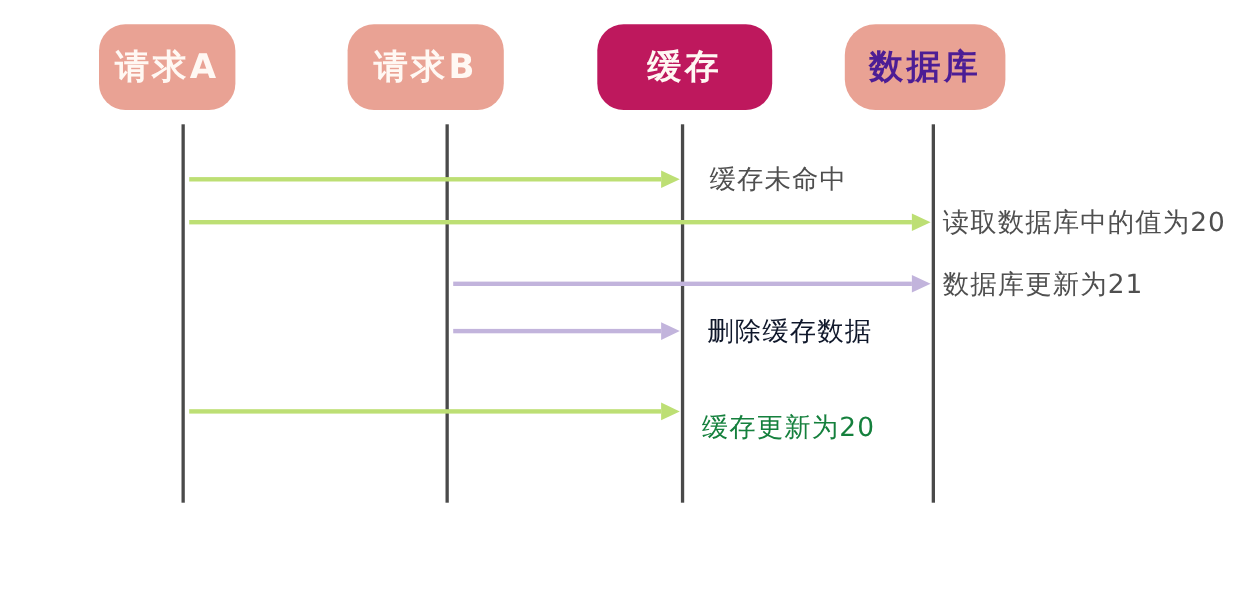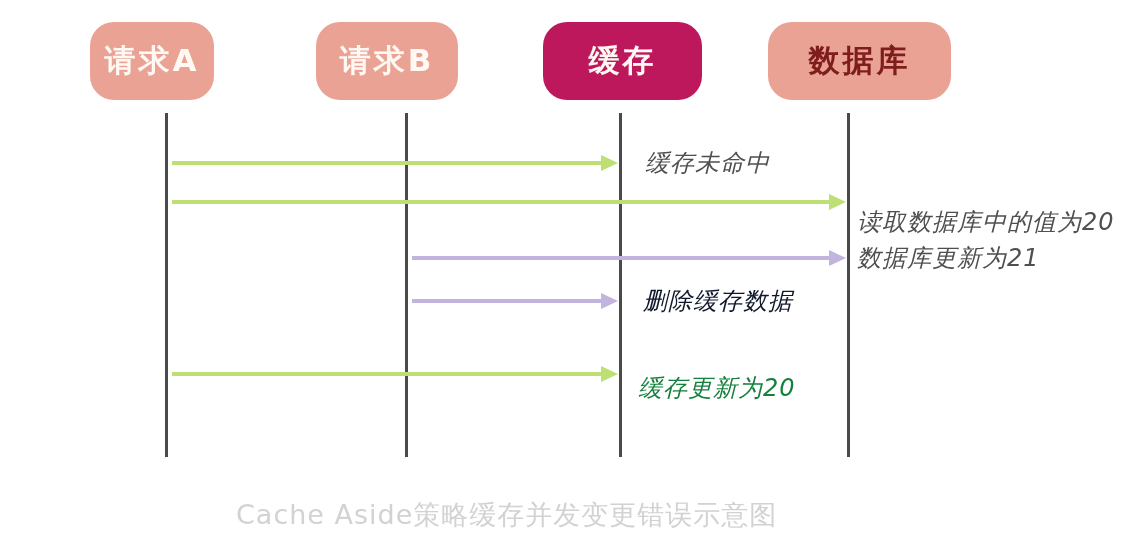--- a/index.html
+++ b/index.html
@@ -39,48 +39,46 @@
     height: 0;
     border-top: 8px solid transparent;
     border-bottom: 8px solid transparent;
   }
   .msg-label {
     position: absolute;
     transform: translateY(-50%);
     font-size: 24px;
     letter-spacing: 1px;
     white-space: nowrap;
-    font-style: italic;
   }
   .caption {
     position: absolute;
     font-size: 27px;
     letter-spacing: 1px;
     white-space: nowrap;
   }
 </style>
 </head>
 <body>
 
 <div id="stage">
-  <div class="caption" style="left: 236px; top: 497px; color: rgb(210, 210, 210);">Cache Aside策略缓存并发变更错误示意图</div>
 <div class="actor-box" style="left: 90px; top: 22px; width: 124px; height: 78px; background: rgb(233, 162, 148); color: rgb(255, 248, 243);">请求A</div>
     <div class="lifeline" style="left: 165px; top: 113px; height: 344px; background: rgb(74, 74, 74);"></div>
     <div class="actor-box" style="left: 316px; top: 22px; width: 142px; height: 78px; background: rgb(233, 162, 148); color: rgb(255, 248, 243);">请求B</div>
     <div class="lifeline" style="left: 405px; top: 113px; height: 344px; background: rgb(74, 74, 74);"></div>
     <div class="actor-box" style="left: 543px; top: 22px; width: 159px; height: 78px; background: #be185d; color: rgb(255, 248, 243);">缓存</div>
     <div class="lifeline" style="left: 619px; top: 113px; height: 344px; background: rgb(74, 74, 74);"></div>
-    <div class="actor-box" style="left: 768px; top: 22px; width: 183px; height: 78px; background: rgb(233, 162, 148); color: #7f1d1d;">数据库</div>
+    <div class="actor-box" style="left: 768px; top: 22px; width: 146px; height: 78px; background: rgb(233, 162, 148); color: #4c1d95; border-radius: 28px;">数据库</div>
     <div class="lifeline" style="left: 847px; top: 113px; height: 344px; background: rgb(74, 74, 74);"></div>
     <div class="msg-line" style="left: 172px; top: 161px; width: 429px; background: rgb(189, 223, 116);"></div>
     <div class="msg-head" style="left: 601px; top: 155px; border-left: 17px solid rgb(189, 223, 116);"></div>
     <div class="msg-label" style="left: 645px; top: 163px; color: rgb(79, 79, 79);">缓存未命中</div>
     <div class="msg-line" style="left: 172px; top: 200px; width: 657px; background: rgb(189, 223, 116);"></div>
     <div class="msg-head" style="left: 829px; top: 194px; border-left: 17px solid rgb(189, 223, 116);"></div>
-    <div class="msg-label" style="left: 857px; top: 202px; color: rgb(79, 79, 79); margin-top: 20px;">读取数据库中的值为20</div>
+    <div class="msg-label" style="left: 857px; top: 202px; color: rgb(79, 79, 79);">读取数据库中的值为20</div>
     <div class="msg-line" style="left: 412px; top: 256px; width: 417px; background: rgb(194, 180, 220);"></div>
     <div class="msg-head" style="left: 829px; top: 250px; border-left: 17px solid rgb(194, 180, 220);"></div>
     <div class="msg-label" style="left: 857px; top: 258px; color: rgb(79, 79, 79);">数据库更新为21</div>
     <div class="msg-line" style="left: 412px; top: 299px; width: 189px; background: rgb(194, 180, 220);"></div>
     <div class="msg-head" style="left: 601px; top: 293px; border-left: 17px solid rgb(194, 180, 220);"></div>
     <div class="msg-label" style="left: 643px; top: 301px; color: #0f172a;">删除缓存数据</div>
     <div class="msg-line" style="left: 172px; top: 372px; width: 429px; background: rgb(189, 223, 116);"></div>
     <div class="msg-head" style="left: 601px; top: 366px; border-left: 17px solid rgb(189, 223, 116);"></div>
     <div class="msg-label" style="left: 638px; top: 388px; color: #15803d;">缓存更新为20</div>
   </div>

